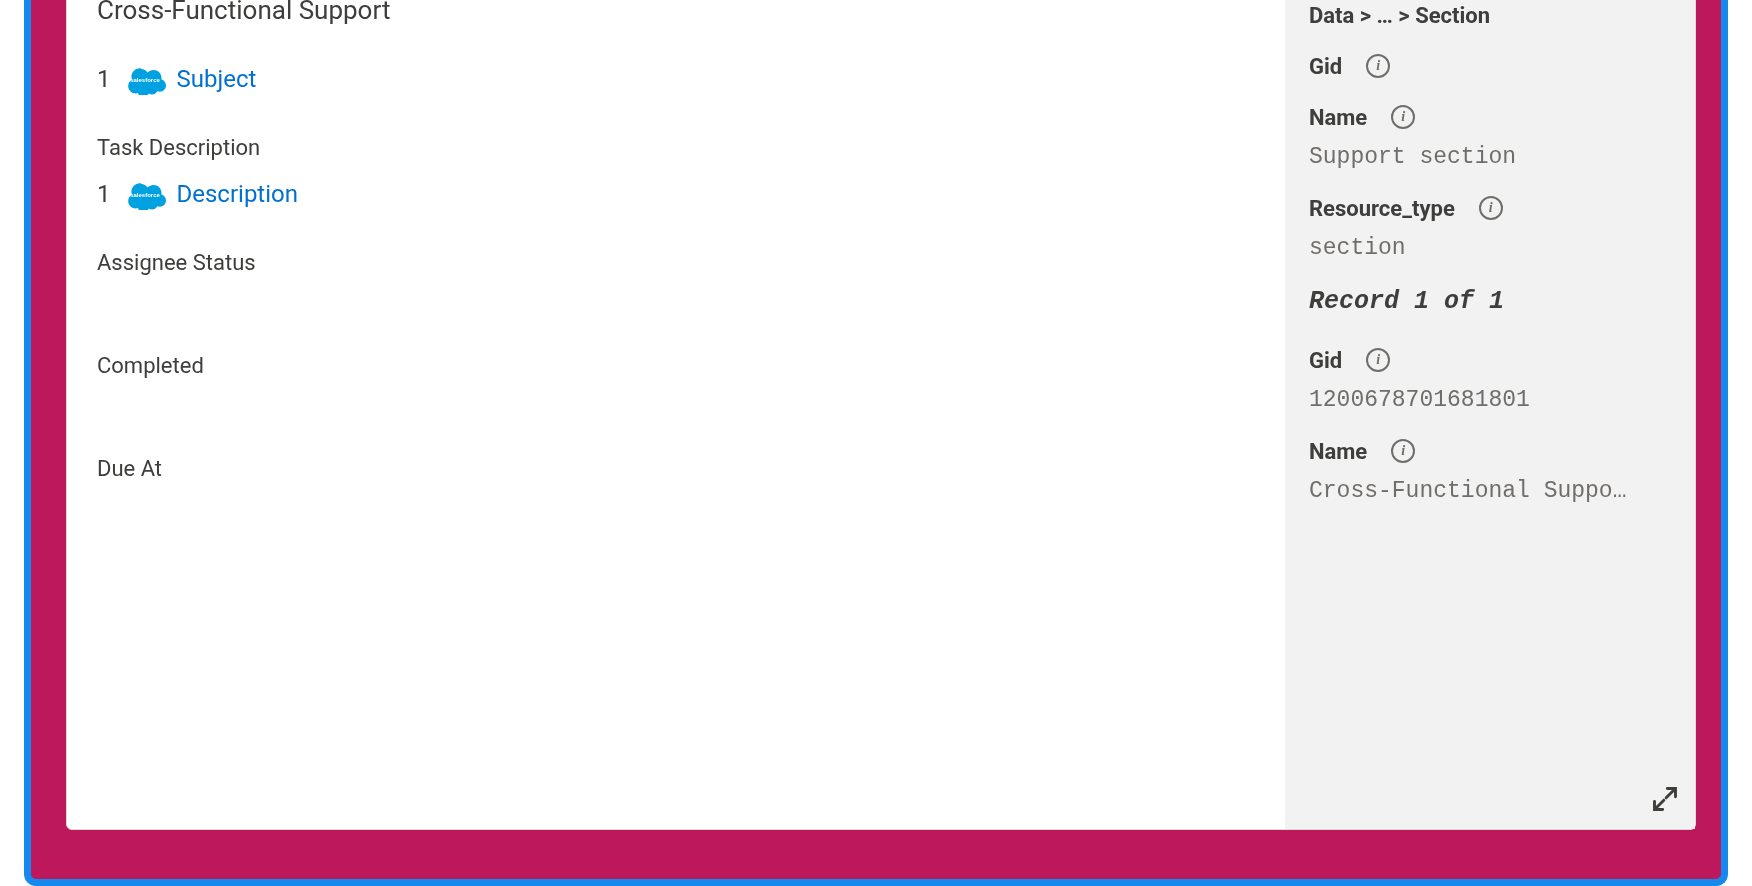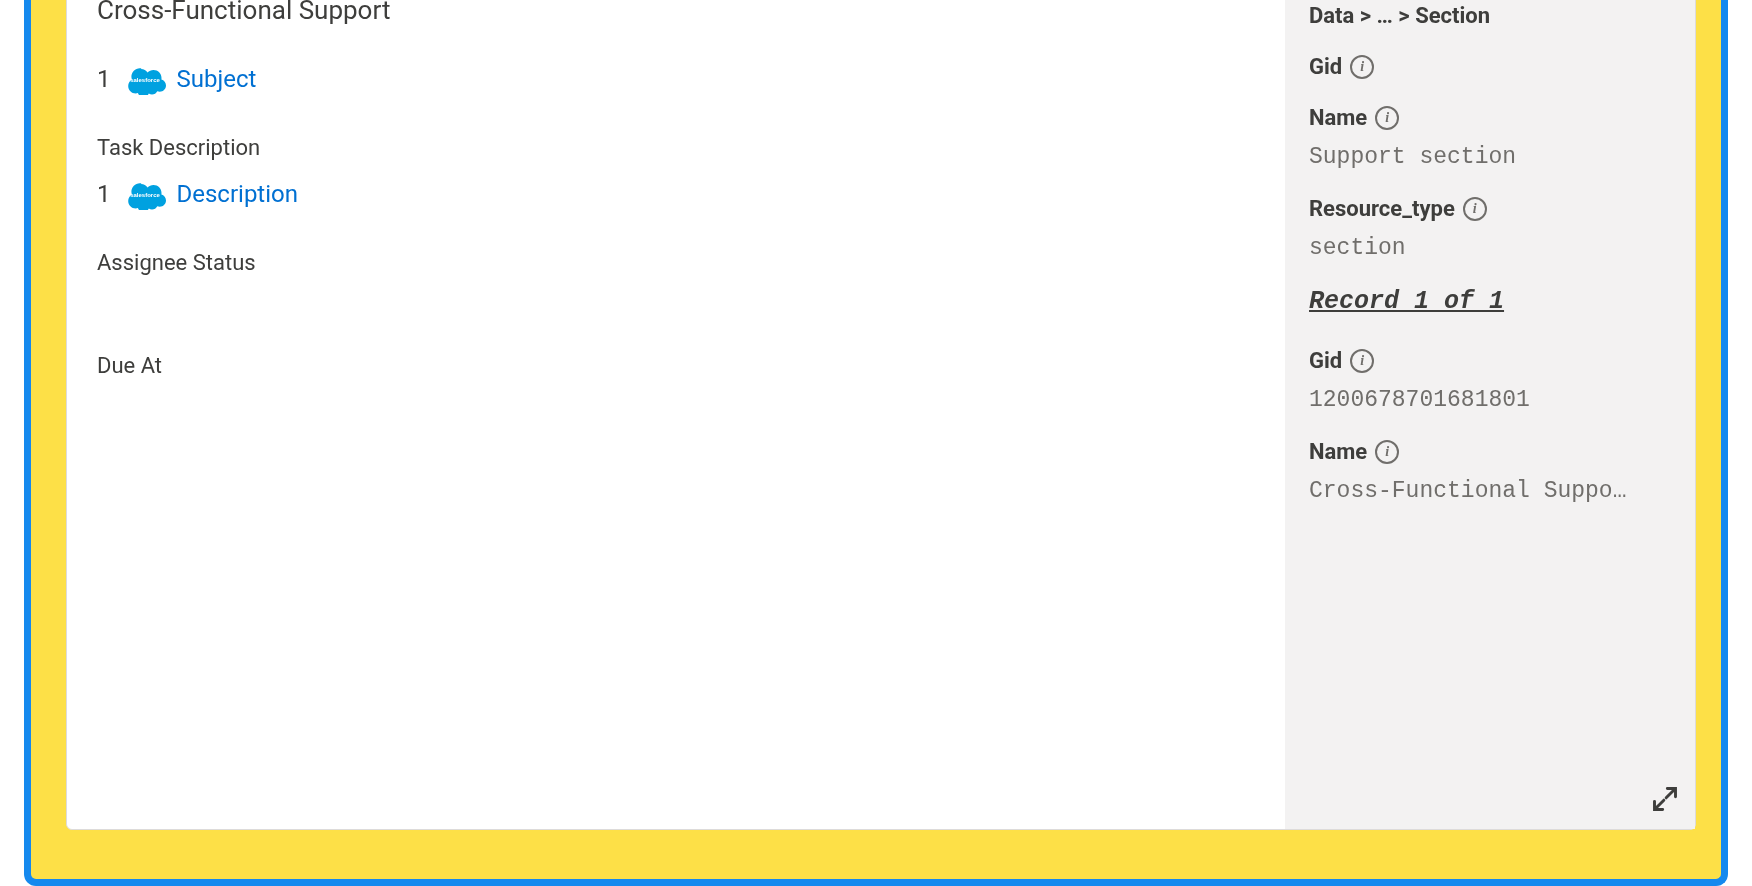--- a/index.html
+++ b/index.html
@@ -17,21 +17,21 @@
     .outer-container {
       position: absolute;
       left: 24px;
       top: 0;
       width: 1704px;
       height: 886px;
       border: 7px solid #1589ee;
       border-top: none;
       border-radius: 0 0 12px 12px;
       overflow: hidden;
-      background: #fde047;
+      background: #be185d;
     }
     .inner-panel {
       position: absolute;
       left: 35px;
       top: -20px;
       width: 1630px;
       height: 850px;
       border: 1px solid #dddbda;
       border-radius: 6px;
       background: #fff;
@@ -104,22 +104,21 @@
       font-size: 22px;
       font-weight: 700;
       color: #3e3e3c;
       margin-bottom: 26px;
     }
     .sb-field {
       margin-bottom: 26px;
     }
     .sb-label-row {
       display: flex;
-      align-items: center;
-      gap: 8px;
+      gap: 24px;
       margin-bottom: 14px;
     }
     .sb-label {
       font-size: 22px;
       font-weight: 700;
       color: #3e3e3c;
     }
     .info-icon {
       width: 24px;
       height: 24px;
@@ -144,21 +143,20 @@
       text-overflow: ellipsis;
     }
     .record-indicator {
       font-family: "Courier New", Courier, monospace;
       font-size: 25px;
       font-style: italic;
       font-weight: 700;
       color: #3e3e3c;
       margin-bottom: 32px;
       margin-top: 6px;
-      text-decoration: underline;
     }
     .expand-icon {
       position: absolute;
       bottom: 16px;
       right: 16px;
       width: 28px;
       height: 28px;
       cursor: pointer;
       color: #3e3e3c;
     }
@@ -200,20 +198,23 @@
           </span>
           <span class="link-text">Description</span>
         </div>
       </div>
 
 
       <div class="field-block compact" style="margin-bottom:78px">
         <div class="field-label">Assignee Status</div>
       </div>
 
+      <div class="field-block compact" style="margin-bottom:78px">
+        <div class="field-label">Completed</div>
+      </div>
 
       <div class="field-block">
         <div class="field-label">Due At</div>
       </div>
     </div>
 
     <div class="sidebar">
       <div class="breadcrumb">Data &gt; … &gt; Section</div>
 
       <div class="sb-field">

